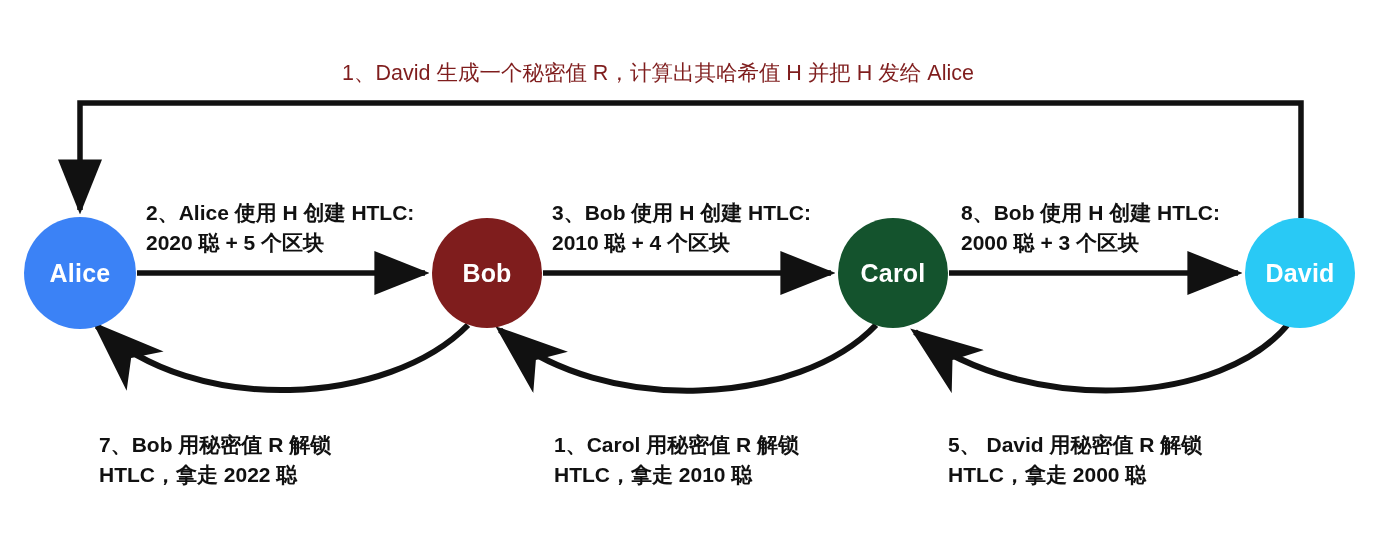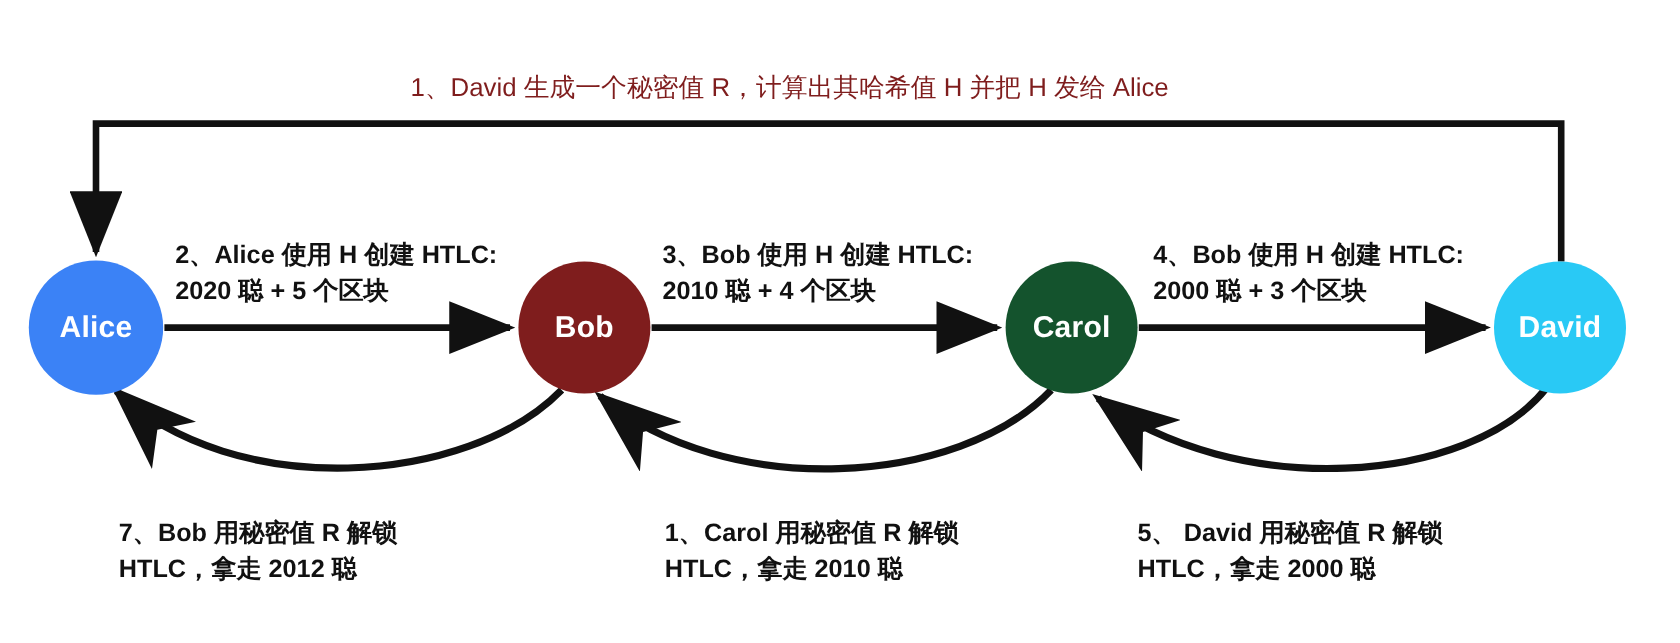--- a/index.html
+++ b/index.html
@@ -84,25 +84,25 @@
   </svg>
 
   <div class="label-title" style="left:342px; top:58px;">1、David 生成一个秘密值 R，计算出其哈希值 H 并把 H 发给 Alice</div>
 
   <div class="label" style="left:146px; top:198px;">2、Alice 使用 H 创建 HTLC:</div>
   <div class="label" style="left:146px; top:228px;">2020 聪 + 5 个区块</div>
 
   <div class="label" style="left:552px; top:198px;">3、Bob 使用 H 创建 HTLC:</div>
   <div class="label" style="left:552px; top:228px;">2010 聪 + 4 个区块</div>
 
-  <div class="label" style="left:961px; top:198px;">4、Bob 使用 H 创建 HTLC:</div>
+  <div class="label" style="left:961px; top:198px;">8、Bob 使用 H 创建 HTLC:</div>
   <div class="label" style="left:961px; top:228px;">2000 聪 + 3 个区块</div>
 
   <div class="label" style="left:99px; top:430px;">7、Bob 用秘密值 R 解锁</div>
-  <div class="label" style="left:99px; top:460px;">HTLC，拿走 2012 聪</div>
+  <div class="label" style="left:99px; top:460px;">HTLC，拿走 2022 聪</div>
 
   <div class="label" style="left:554px; top:430px;">1、Carol 用秘密值 R 解锁</div>
   <div class="label" style="left:554px; top:460px;">HTLC，拿走 2010 聪</div>
 
   <div class="label" style="left:948px; top:430px;">5、 David 用秘密值 R 解锁</div>
   <div class="label" style="left:948px; top:460px;">HTLC，拿走 2000 聪</div>
 
   <div class="node" id="node-alice" style="left: 24px; top: 217px; width: 112px; height: 112px; background: #3b82f6;">Alice</div>
   <div class="node" id="node-bob" style="left: 432px; top: 218px; width: 110px; height: 110px; background: #7f1d1d;">Bob</div>
   <div class="node" id="node-carol" style="left: 838px; top: 218px; width: 110px; height: 110px; background: #14532d;">Carol</div>

